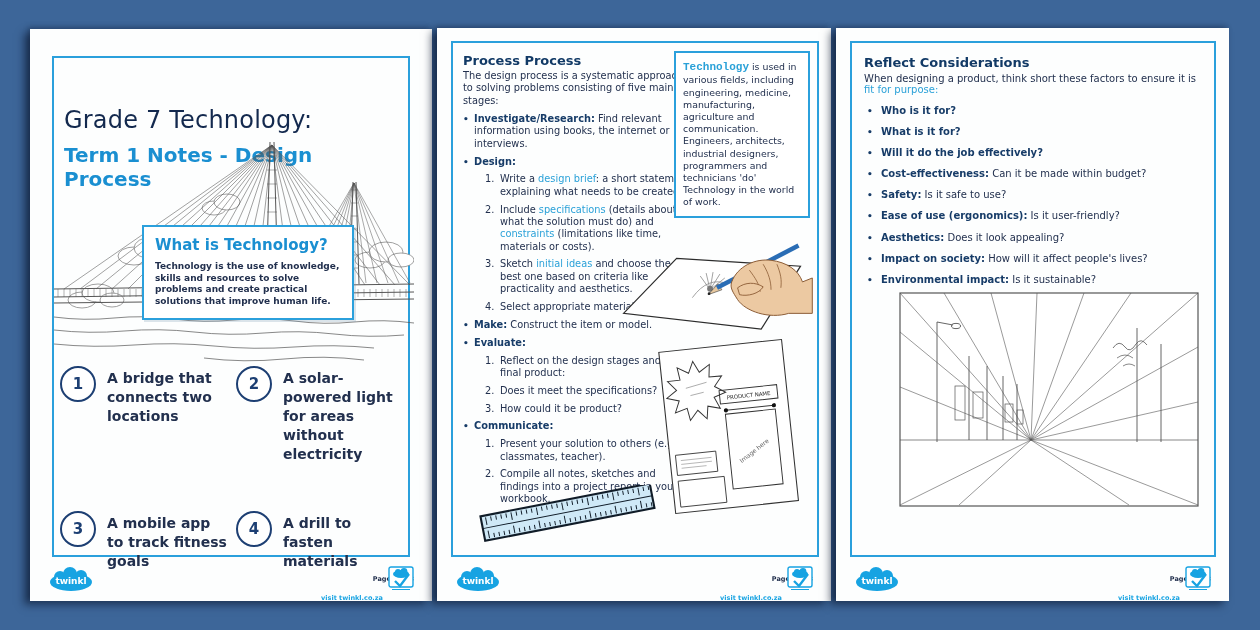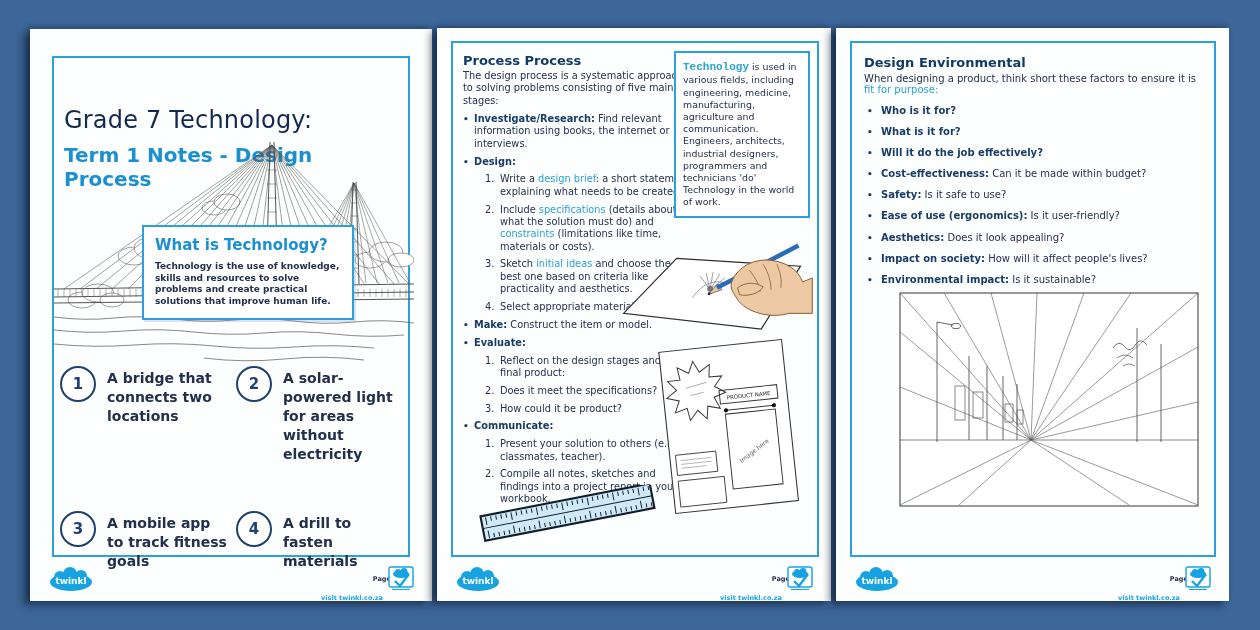--- a/index.html
+++ b/index.html
@@ -486,21 +486,21 @@
         <path d="M7,15 L12,20 L21,8" stroke="#17a3e2" stroke-width="2.4" fill="none"></path>
         <line x1="4" y1="23.5" x2="22" y2="23.5" stroke="#17a3e2" stroke-width="1"></line>
       </svg>
     </div>
   </div>
 </div>
 
 <div class="page" id="page3">
   <div class="frame">
     <div class="p3-content">
-      <div class="sheet-h">Design Environmental</div>
+      <div class="sheet-h">Reflect Considerations</div>
       <div class="p3-intro"><span>When designing a product, think short these factors to ensure it is </span><span class="accent">fit for purpose:</span></div>
       <div class="body-txt p3-list">
           <div class="row top">
             <span class="mk">•</span>
             <span class="ct"><span class="lead">Who is it for?</span></span>
           </div>
           <div class="row top">
             <span class="mk">•</span>
             <span class="ct"><span class="lead">What is it for?</span></span>
           </div>

